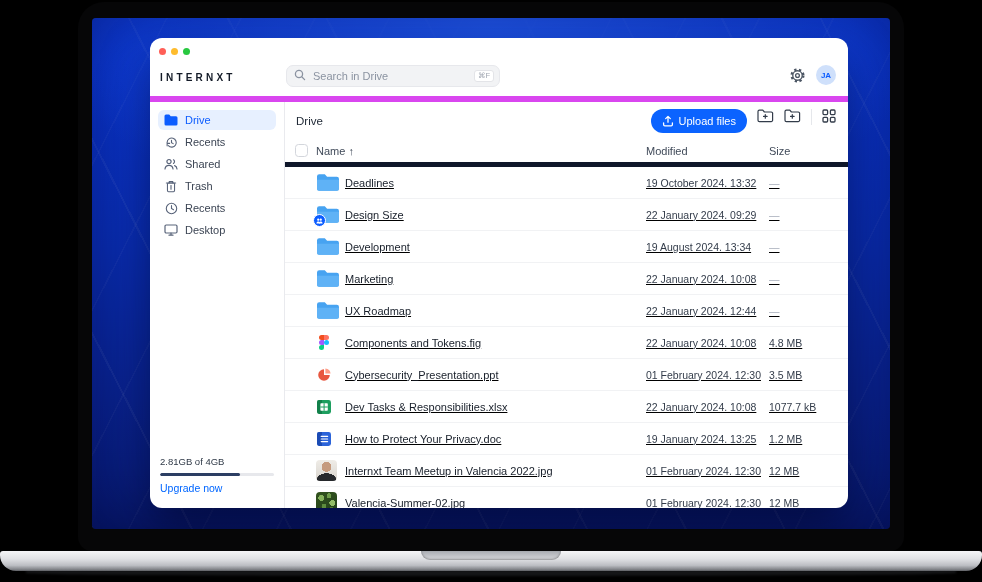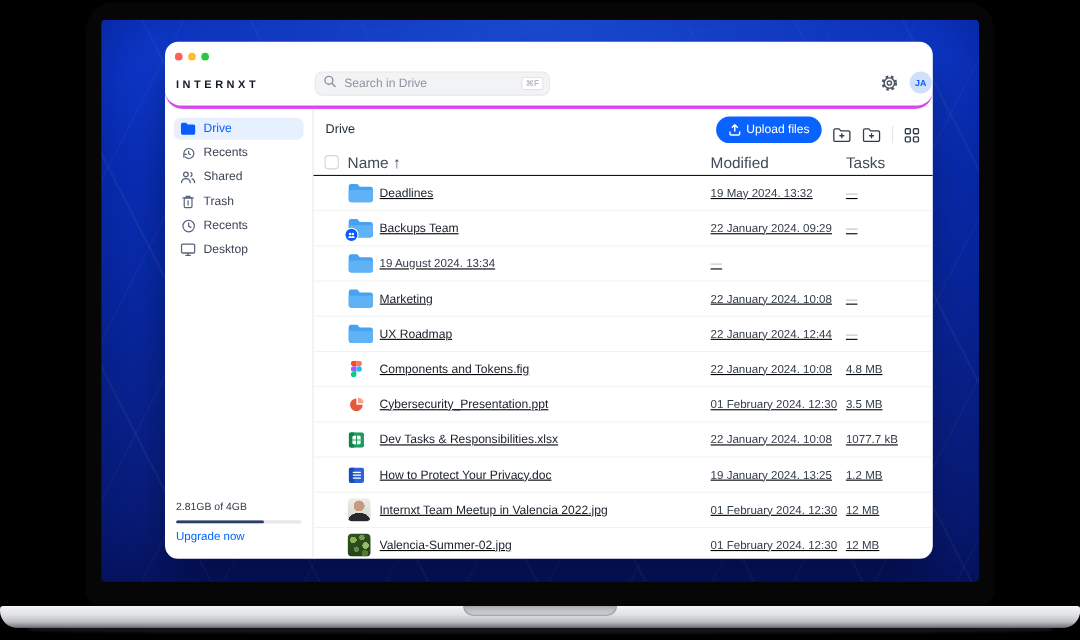--- a/index.html
+++ b/index.html
@@ -19,61 +19,61 @@
         background:linear-gradient(180deg,#f5f5f7 0%,#e0e1e4 40%,#bcbec3 72%,#828489 92%,#5c5e63 100%);
         border-radius:3px 3px 16px 16px;}
   .notch{position:absolute;left:50%;top:0;transform:translateX(-50%);width:140px;height:9px;
          background:linear-gradient(180deg,#a9acb2,#d7d8db);border-radius:0 0 9px 9px;
          box-shadow:inset 0 -1px 2px rgba(0,0,0,.3);}
   .base-shadow{position:absolute;top:570px;left:26px;right:26px;height:6px;background:#141517;
                border-radius:0 0 50% 50%;filter:blur(1px);}
   
   .window{position:absolute;left:58px;top:20px;width:698px;height:470px;background:#fff;
           border-radius:12px;box-shadow:0 20px 45px rgba(0,0,25,.5);display:flex;flex-direction:column;overflow:hidden;}
-  .titlebar{height:58px;border-bottom:3px solid #d946ef;position:relative;flex:none;border-radius:16px;}
+  .titlebar{height:58px;border-bottom:6px solid #d946ef;position:relative;flex:none;}
   .lights{position:absolute;top:10px;left:9px;display:flex;gap:5px;}
   .light{width:7px;height:7px;border-radius:50%;}
   .logo{position:absolute;left:10px;bottom:13px;font-size:10px;font-weight:bold;letter-spacing:3.2px;color:#131a27;}
   .search{position:absolute;left:136px;bottom:9px;width:214px;height:22px;box-sizing:border-box;
           background:#f2f3f5;border:1px solid #e7e8ec;border-radius:7px;display:flex;align-items:center;
           gap:5px;padding:0 5px 0 7px;}
   .search input{flex:1;border:none;background:transparent;outline:none;font-size:11px;color:#3c4554;
                 font-family:"Liberation Sans",sans-serif;min-width:0;}
   .search input::placeholder{color:#8b93a1;}
   .kbd{font-size:7.5px;color:#a0a6b1;background:#fff;border:1px solid #e3e4e8;border-radius:3px;
        padding:1px 3px;line-height:1;}
-  .tb-right{position:absolute;right:1px;bottom:11px;display:flex;align-items:center;gap:10px;}
+  .tb-right{position:absolute;right:12px;bottom:11px;display:flex;align-items:center;gap:10px;}
   .avatar{width:20px;height:20px;border-radius:50%;background:#cfe0fb;color:#0b5cff;font-size:8px;
           font-weight:bold;display:flex;align-items:center;justify-content:center;}
   
   .content{flex:1;display:flex;min-height:0;}
   .sidebar{width:135px;flex:none;border-right:1px solid #e9eaee;display:flex;flex-direction:column;
            padding:8px 8px 14px;box-sizing:border-box;}
   .nav-item{height:20px;margin-bottom:2px;display:flex;align-items:center;gap:7px;padding:0 6px;
             border-radius:6px;font-size:11px;color:#3c4554;cursor:default;}
   .nav-item .nico{width:14px;display:flex;justify-content:center;color:#59647a;}
   .nav-item.active{background:#e7f0ff;color:#0b5cff;}
   .nav-item.active .nico{color:#0b5cff;}
   .storage{margin-top:auto;padding:0 2px;}
   .usage{font-size:9.5px;color:#2f3947;margin-bottom:6px;}
   .bar{height:3px;border-radius:2px;background:#e7e8ec;overflow:hidden;}
   .fill{height:100%;background:#2c3e63;border-radius:2px;}
   .upgrade{margin-top:6px;font-size:10.5px;color:#0066ff;}
   .main{flex:1;display:flex;flex-direction:column;min-width:0;}
   .main-header{height:37px;flex:none;display:flex;align-items:center;padding:0 12px 0 11px;}
   .crumb{font-size:11.5px;color:#222b38;}
-  .actions{margin-left:auto;display:flex;align-items:flex-end;gap:10px;}
+  .actions{margin-left:auto;display:flex;align-items:flex-start;gap:10px;}
   .upload-btn{height:24px;border:none;border-radius:12px;background:#0b63ff;color:#fff;font-size:11px;
               font-family:"Liberation Sans",sans-serif;display:flex;align-items:center;gap:5px;padding:0 11px;}
   .tool-ic{display:flex;align-items:center;}
   .vdiv{width:1px;height:16px;background:#e5e7eb;}
   
   .thead,.trow{display:grid;grid-template-columns:21px 29px 1fr 123px 67px;align-items:center;
                padding:0 12px 0 10px;}
-  .thead{height:23px;flex:none;border-bottom:1px solid #0f172a;font-size:14px;color:#404a59;}
+  .thead{height:23px;flex:none;border-bottom:5px solid #0f172a;font-size:11px;color:#404a59;}
   .th-name{grid-column:2/4;}
   .checkbox{width:11px;height:11px;border:1.5px solid #d3d6dc;border-radius:3.5px;background:#fff;}
   .rows{flex:1;overflow:hidden;text-decoration:underline;}
   .trow{height:31px;border-bottom:1px solid #f1f2f4;font-size:11px;}
   .row-icon{grid-column:2;display:flex;align-items:center;position:relative;width:24px;}
   .fname{grid-column:3;color:#181f2a;white-space:nowrap;overflow:hidden;text-overflow:ellipsis;padding-right:8px;}
   .fmod,.fsize{font-size:10.5px;color:#333c4a;white-space:nowrap;}
   .fsize.dash{color:#a6adb9;}
   .badge-shared{position:absolute;left:-3px;bottom:-3px;width:11px;height:11px;background:#0b5cff;
                 border:1.5px solid #fff;border-radius:50%;display:flex;align-items:center;justify-content:center;box-sizing:content-box;}
@@ -237,66 +237,67 @@
                       <rect x="8.4" y="8.4" width="4.6" height="4.6" rx="1"></rect>
                     </svg>
                 </span>
               </div>
             </div>
 
             <div class="thead">
               <span class="checkbox"></span>
               <span class="th-name"><span>Name</span> <span>↑</span></span>
               <span style="grid-column:4">Modified</span>
-              <span style="grid-column:5">Tasks</span>
+              <span style="grid-column:5">Size</span>
             </div>
 
             <div class="rows" id="rows">
   <div class="trow">
     <span></span>
     <span class="row-icon">
                     <svg width="24" height="19" viewBox="0 0 24 19">
                       <path d="M1 3.4A2.2 2.2 0 0 1 3.2 1.2h5.6l2.3 2.6h9.7A2.2 2.2 0 0 1 23 6v9.6a2.2 2.2 0 0 1-2.2 2.2H3.2A2.2 2.2 0 0 1 1 15.6Z" fill="#47a3f1"></path>
                       <path d="M1 6.8h22v8.8a2.2 2.2 0 0 1-2.2 2.2H3.2A2.2 2.2 0 0 1 1 15.6Z" fill="#5fb2f6"></path>
                     </svg>
                   </span>
     <span class="fname">Deadlines</span>
-    <span class="fmod">19 May 2024. 13:32</span>
+    <span class="fmod">19 October 2024. 13:32</span>
     <span class="fsize dash">—</span>
   </div>
 
   <div class="trow">
     <span></span>
     <span class="row-icon">
                     <svg width="24" height="19" viewBox="0 0 24 19">
                       <path d="M1 3.4A2.2 2.2 0 0 1 3.2 1.2h5.6l2.3 2.6h9.7A2.2 2.2 0 0 1 23 6v9.6a2.2 2.2 0 0 1-2.2 2.2H3.2A2.2 2.2 0 0 1 1 15.6Z" fill="#47a3f1"></path>
                       <path d="M1 6.8h22v8.8a2.2 2.2 0 0 1-2.2 2.2H3.2A2.2 2.2 0 0 1 1 15.6Z" fill="#5fb2f6"></path>
                     </svg>
                     <span class="badge-shared">
                       <svg width="7" height="6" viewBox="0 0 10 8" fill="#fff">
                         <circle cx="3.2" cy="2.2" r="1.6"></circle>
                         <circle cx="6.8" cy="2.2" r="1.6"></circle>
                         <path d="M.6 7.4c.2-1.8 1.3-2.7 2.6-2.7s2.4.9 2.6 2.7Z"></path>
                         <path d="M4.2 7.4c.2-1.8 1.3-2.7 2.6-2.7s2.4.9 2.6 2.7Z"></path>
                       </svg>
                     </span>
                   </span>
-    <span class="fname">Backups Team</span>
+    <span class="fname">Design Size</span>
     <span class="fmod">22 January 2024. 09:29</span>
     <span class="fsize dash">—</span>
   </div>
 
   <div class="trow">
     <span></span>
     <span class="row-icon">
                     <svg width="24" height="19" viewBox="0 0 24 19">
                       <path d="M1 3.4A2.2 2.2 0 0 1 3.2 1.2h5.6l2.3 2.6h9.7A2.2 2.2 0 0 1 23 6v9.6a2.2 2.2 0 0 1-2.2 2.2H3.2A2.2 2.2 0 0 1 1 15.6Z" fill="#47a3f1"></path>
                       <path d="M1 6.8h22v8.8a2.2 2.2 0 0 1-2.2 2.2H3.2A2.2 2.2 0 0 1 1 15.6Z" fill="#5fb2f6"></path>
                     </svg>
                   </span>
+    <span class="fname">Development</span>
     <span class="fmod">19 August 2024. 13:34</span>
     <span class="fsize dash">—</span>
   </div>
 
   <div class="trow">
     <span></span>
     <span class="row-icon">
                     <svg width="24" height="19" viewBox="0 0 24 19">
                       <path d="M1 3.4A2.2 2.2 0 0 1 3.2 1.2h5.6l2.3 2.6h9.7A2.2 2.2 0 0 1 23 6v9.6a2.2 2.2 0 0 1-2.2 2.2H3.2A2.2 2.2 0 0 1 1 15.6Z" fill="#47a3f1"></path>
                       <path d="M1 6.8h22v8.8a2.2 2.2 0 0 1-2.2 2.2H3.2A2.2 2.2 0 0 1 1 15.6Z" fill="#5fb2f6"></path>

